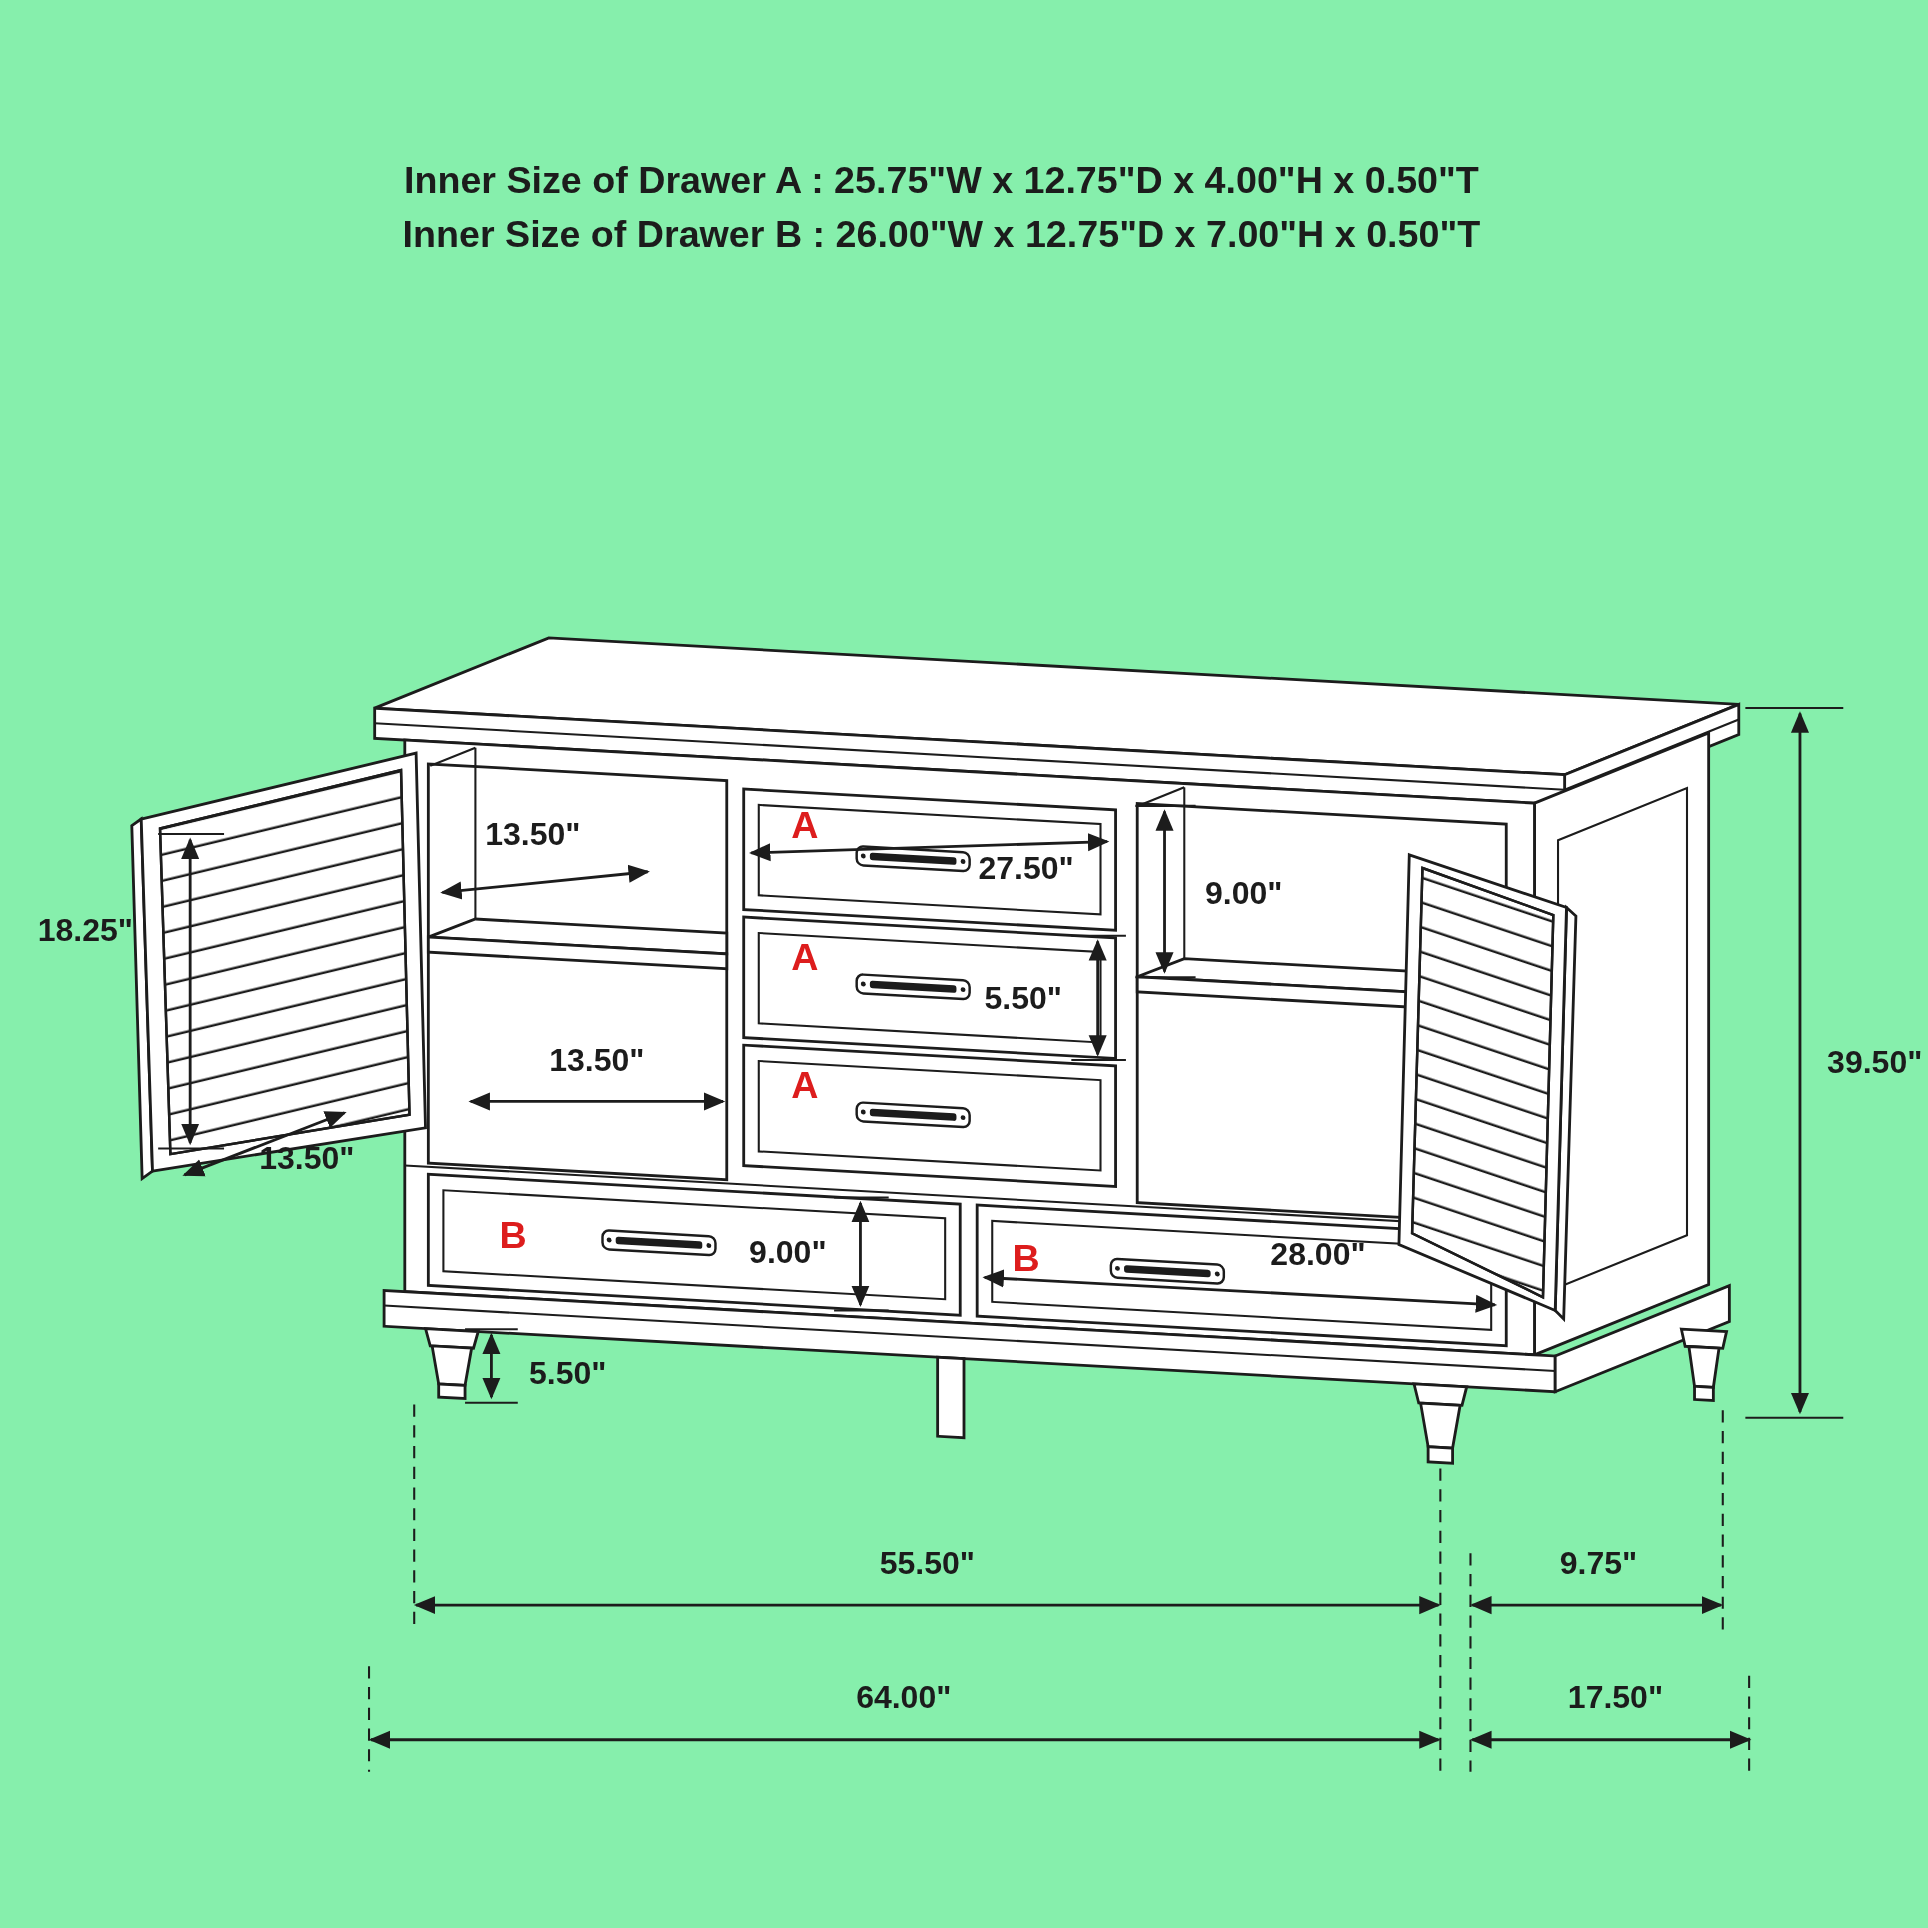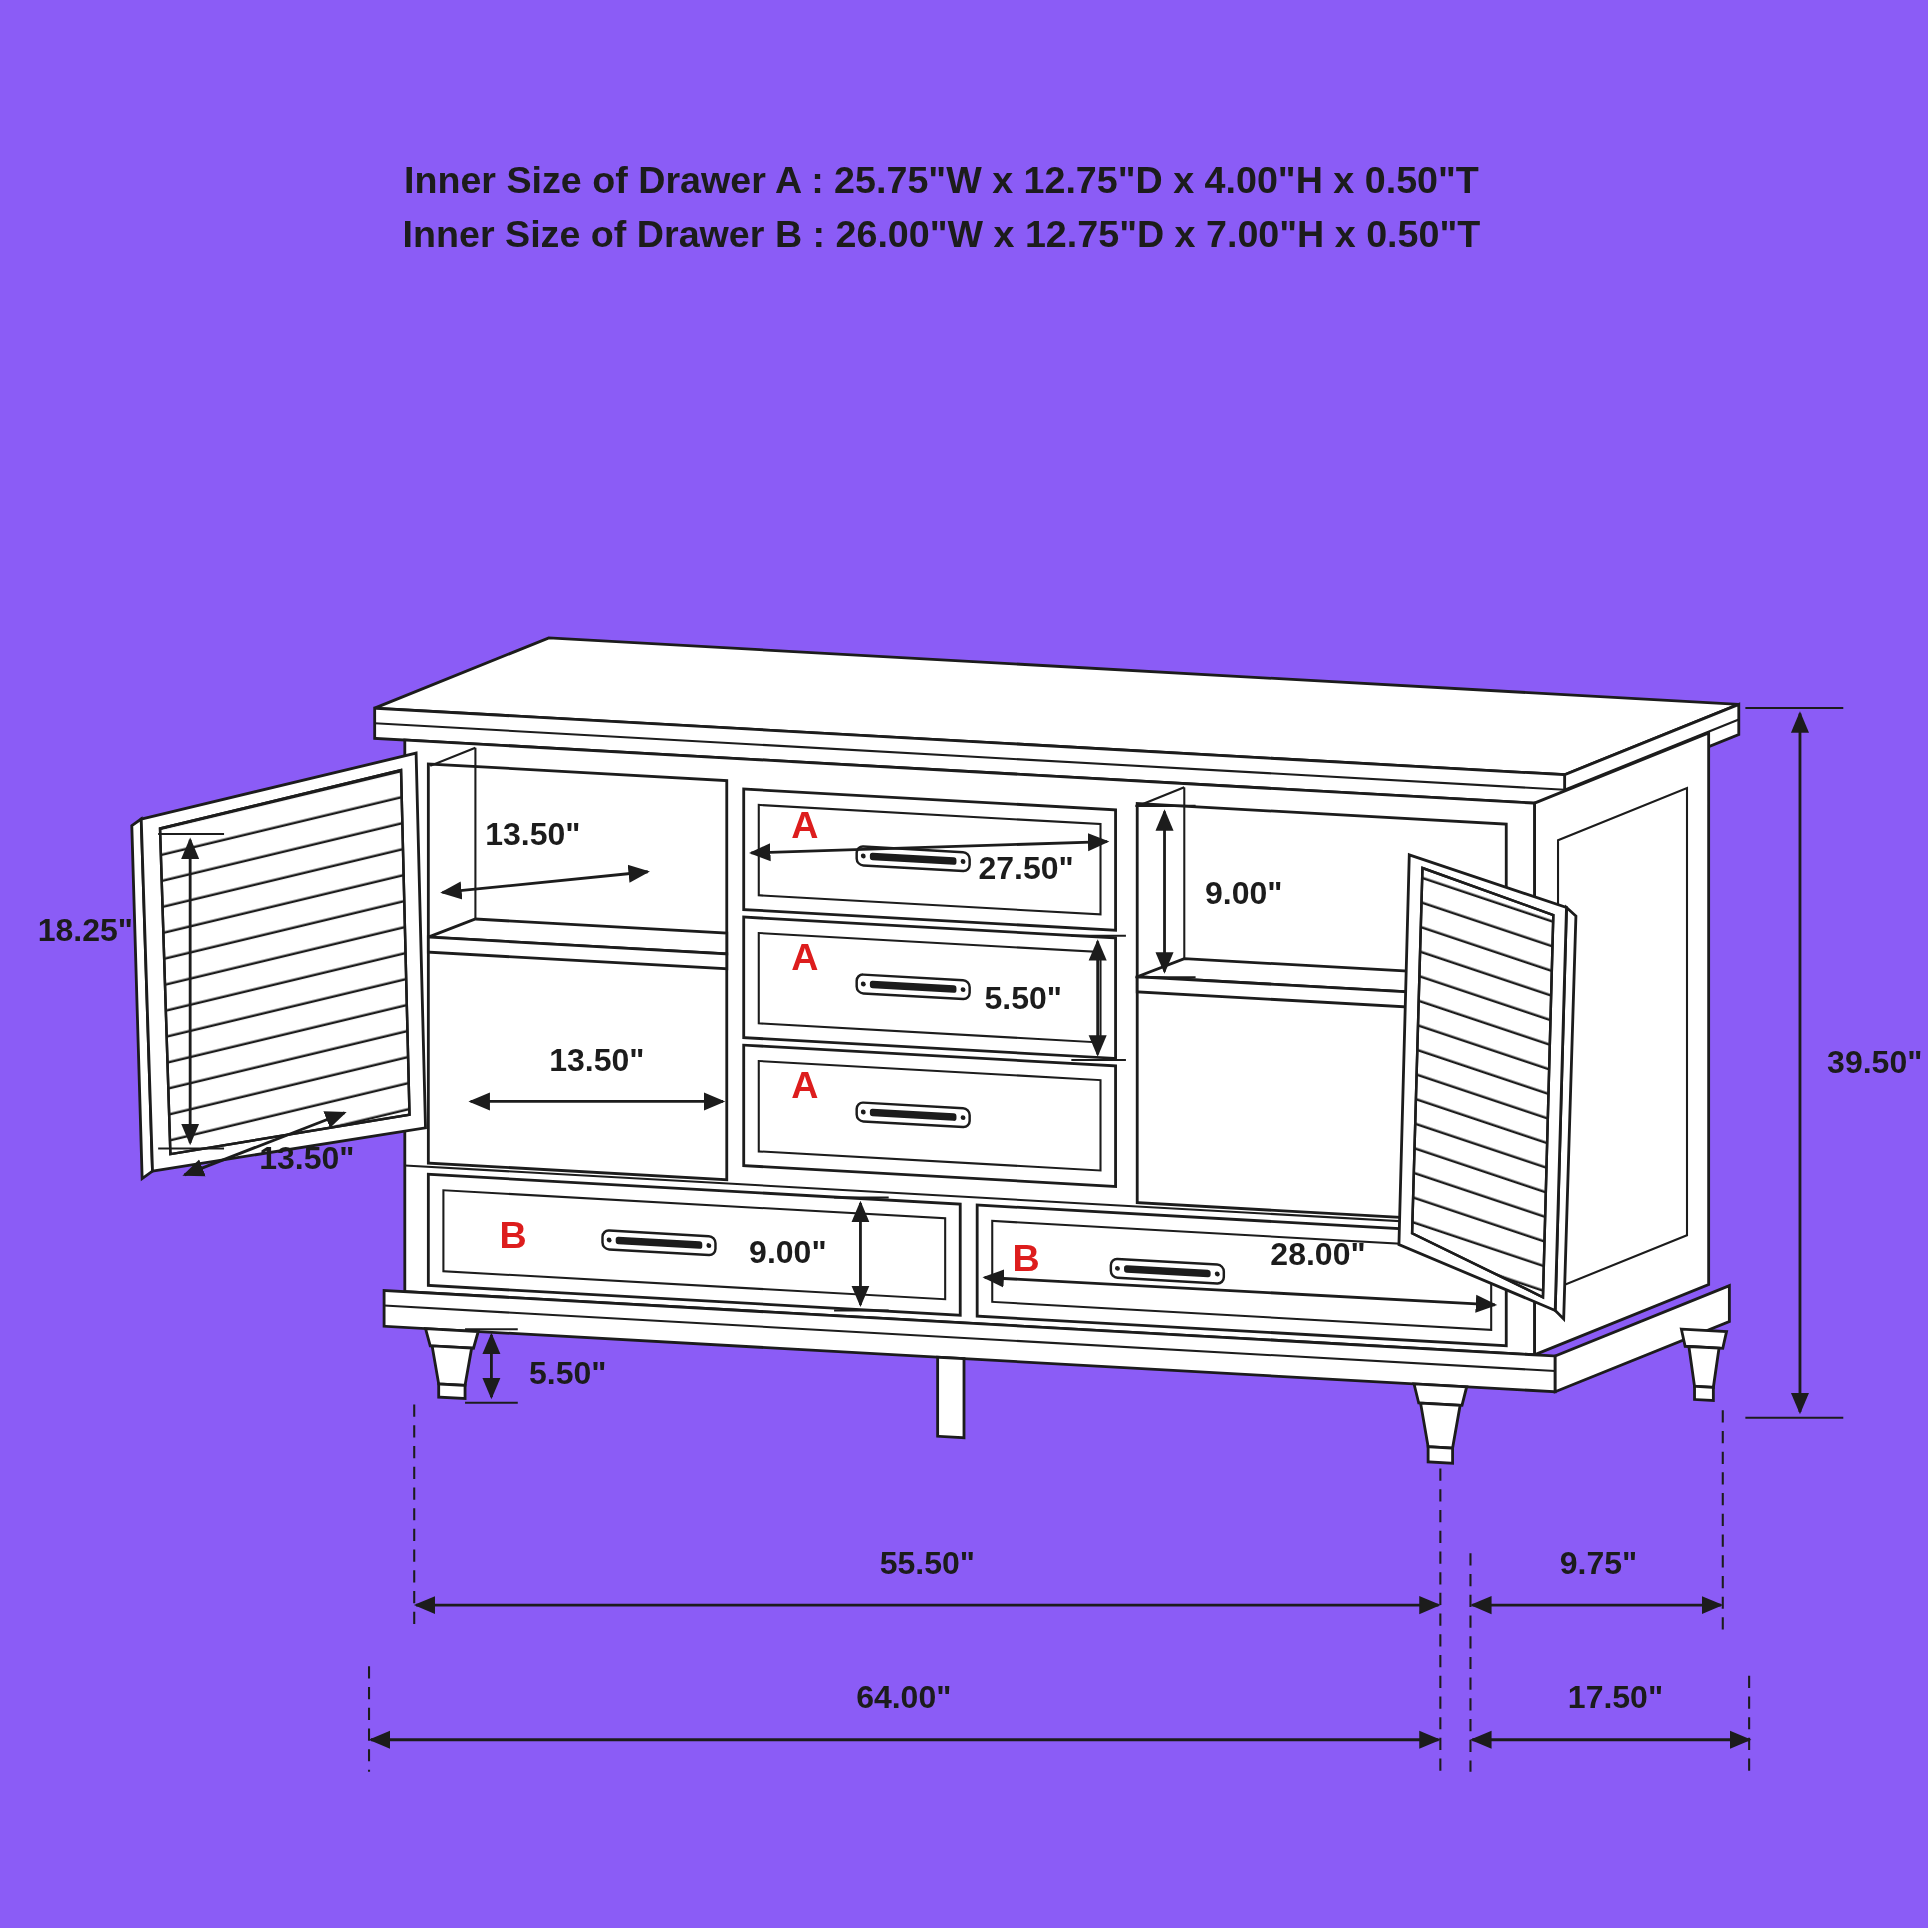--- a/index.html
+++ b/index.html
@@ -1,16 +1,16 @@
 <!DOCTYPE html>
 <html style="--line: #1c1c1c; --red: #dd1d1d; --bg: #ffffff;font-size:15px"><head>
 <meta charset="utf-8">
 <style>
   html,body{margin:0;padding:0;background:#fff;}
-  .canvas{width:1928px;height:1928px;background:#8b5cf6;position:relative;}
+  .canvas{width:1928px;height:1928px;background:#86efac;position:relative;}
   text{font-family:"Liberation Sans",sans-serif;fill:var(--line,#1c1c1c);}
   .hdr{font-size:40px;font-weight:bold;}
   .dimtext{font-size:34px;font-weight:bold;}
   .red{font-size:40px;font-weight:bold;fill:var(--red,#dd1d1d);}
   .ln{fill:none;stroke:var(--line,#1c1c1c);stroke-width:3;}
   .lnf{fill:#ffffff;stroke:var(--line,#1c1c1c);stroke-width:3;}
   .thin{stroke-width:2.2;}
   .dim{stroke:var(--line,#1c1c1c);stroke-width:3;fill:none;}
   .tick{stroke:var(--line,#1c1c1c);stroke-width:2.2;}
   .dash{stroke:var(--line,#1c1c1c);stroke-width:2.2;stroke-dasharray:13 9;fill:none;}

